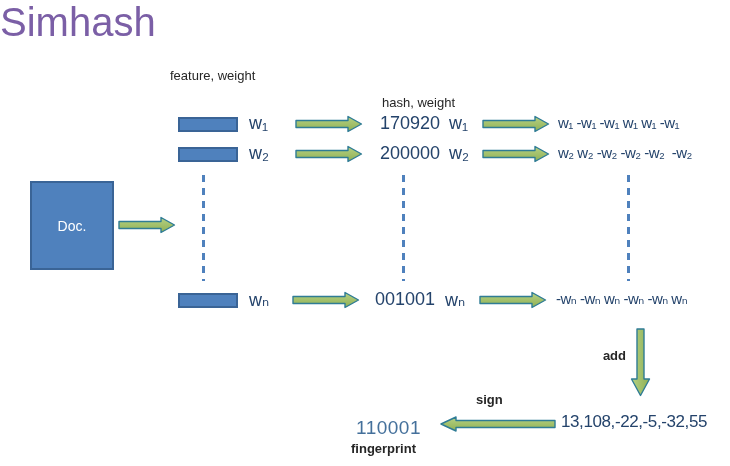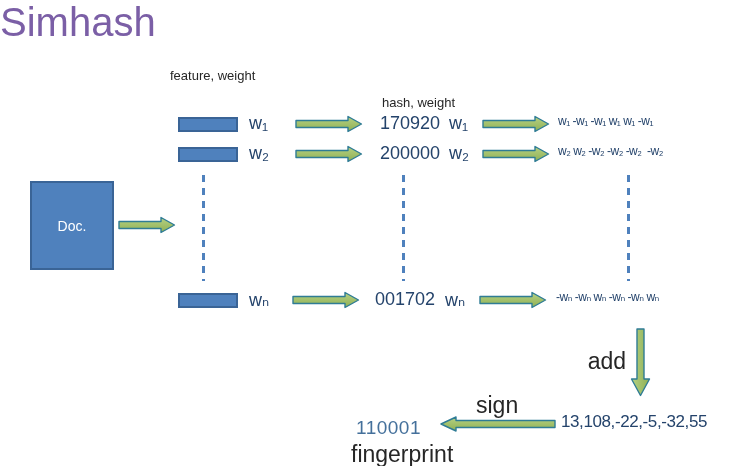--- a/index.html
+++ b/index.html
@@ -25,34 +25,34 @@
   .row{position:absolute;left:0;width:578px;height:22px;}
   .row > *{position:absolute;}
   .feat-rect{
     left:178px;top:3px;width:56px;height:11px;
     background:var(--shape-blue);border:2px solid var(--shape-border);
   }
   .navy{color:var(--text-navy);font-size:18px;top:-1px;white-space:pre;}
   .featlbl{left:249px;}
   .hashval{left:380px;}
   .hashwt{left:449px;}
-  .exp{left:558px;font-size:12px;letter-spacing:-0.5px;top:0;}
+  .exp{left:558px;font-size:15px;letter-spacing:-0.5px;top:0;}
   .arrow polygon{stroke:var(--arrow-border);stroke-width:1.4;stroke-linejoin:round;}
   .h-arrow1{left:295px;top:1px;width:68px;height:18px;}
   .h-arrow2{left:482px;top:1px;width:68px;height:18px;}
   .dash{
     position:absolute;top:175px;height:106px;width:3px;
     background:repeating-linear-gradient(to bottom,var(--shape-blue) 0 7px,transparent 7px 13px);
   }
   .doc-box{
     position:absolute;left:30px;top:181px;width:80px;height:85px;
     background:var(--shape-blue);border:2px solid var(--shape-border);
     color:#ffffff;font-size:14px;display:flex;align-items:center;justify-content:center;
   }
-  .black-label{position:absolute;font-size:23px;color:var(--text-dark);white-space:nowrap;}
+  .black-label{position:absolute;font-size:13px;color:var(--text-dark);white-space:nowrap;font-weight:bold;}
   .sum{position:absolute;left:561px;top:412px;font-size:17px;letter-spacing:-0.4px;color:var(--text-navy);white-space:nowrap;}
   .fp-val{position:absolute;left:356px;top:417px;font-size:19px;color:var(--fingerprint-blue);letter-spacing:0.5px;text-align:right;}
   .fp-lbl{left:351px;top:441px;}
   .add-lbl{left:582px;top:348px;width:44px;text-align:right;}
   .sign-lbl{left:476px;top:392px;}
 </style>
 </head>
 <body>
 
 <svg width="0" height="0" style="position:absolute" aria-hidden="true">
@@ -113,21 +113,21 @@
   <svg class="arrow abs" style="left:118px;top:216px;width:58px;height:18px;" viewBox="0 0 58 18" preserveAspectRatio="none">
       <polygon fill="url(#agrad)" points="1,5.5 43,5.5 43,1.5 56.5,9 43,16.5 43,12.5 1,12.5"></polygon>
     </svg>
 
   <div class="row" style="top:290px;">
     <div class="feat-rect"></div>
     <span class="navy featlbl">wₙ</span>
     <svg class="arrow h-arrow1" style="left:292px;" viewBox="0 0 68 18" preserveAspectRatio="none">
         <polygon fill="url(#agrad)" points="1,5.5 53,5.5 53,1.5 66.5,9 53,16.5 53,12.5 1,12.5"></polygon>
       </svg>
-    <span class="navy hashval" style="left:375px;">001702</span>
+    <span class="navy hashval" style="left:375px;">001001</span>
     <span class="navy hashwt" style="left:445px;">wₙ</span>
     <svg class="arrow h-arrow2" style="left:479px;" viewBox="0 0 68 18" preserveAspectRatio="none">
         <polygon fill="url(#agrad)" points="1,5.5 53,5.5 53,1.5 66.5,9 53,16.5 53,12.5 1,12.5"></polygon>
       </svg>
     <span class="navy exp" style="left:556px;">-wₙ -wₙ wₙ -wₙ -wₙ wₙ</span>
   </div>
 
   <div class="black-label add-lbl">add</div>
   <svg class="arrow abs" style="left:630px;top:328px;width:21px;height:69px;" viewBox="0 0 21 69" preserveAspectRatio="none">
       <polygon fill="url(#agrad-h)" points="7,1 14,1 14,51 19.5,51 10.5,67.5 1.5,51 7,51"></polygon>

